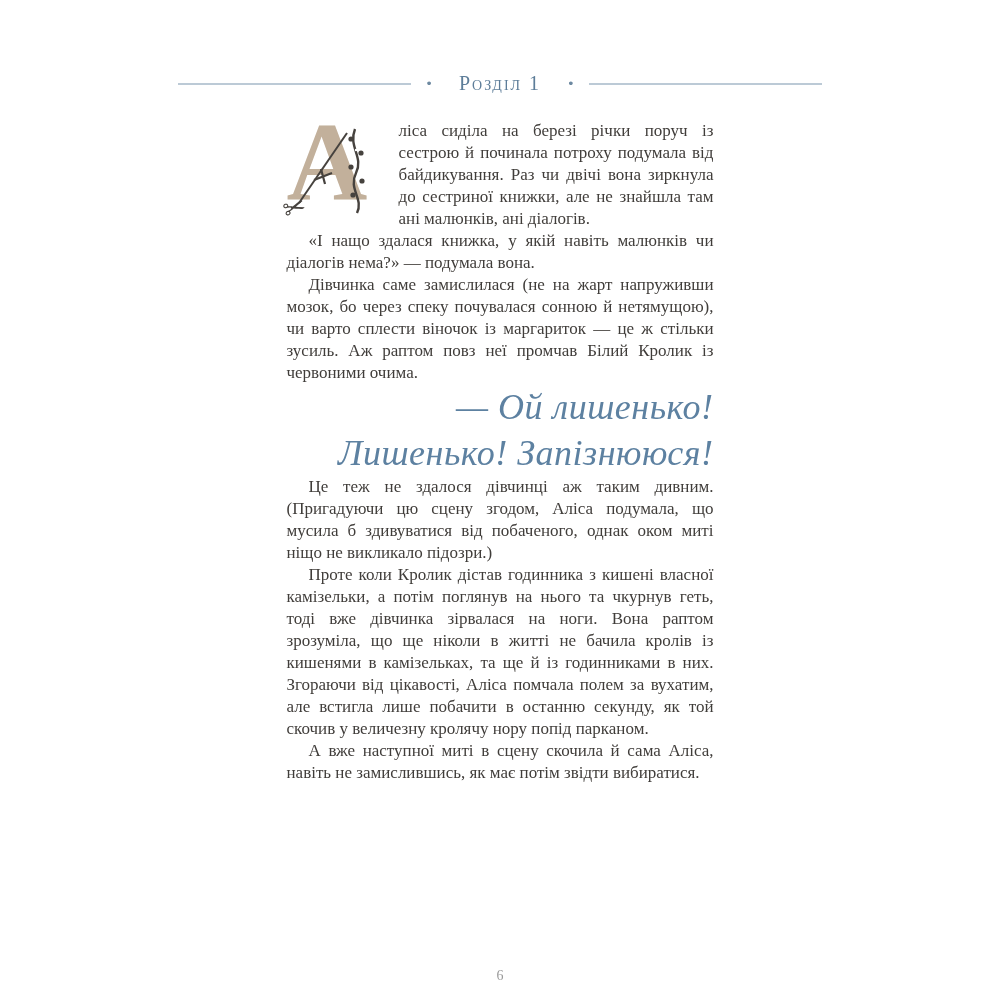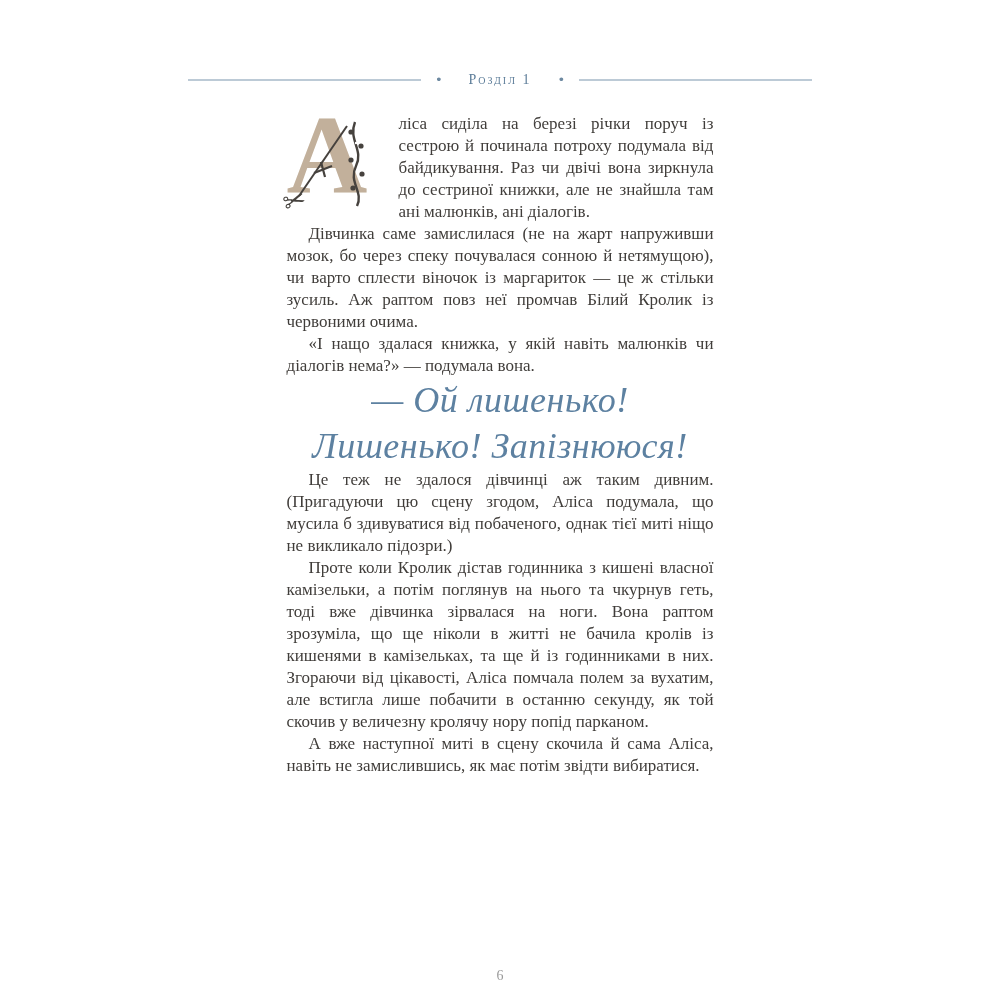--- a/index.html
+++ b/index.html
@@ -13,21 +13,21 @@
   .chapter-header{
     margin-top:72px;
     display:flex;align-items:center;justify-content:center;gap:14px;
   }
   .header-rule{width:233px;height:2px;background:#bccad6;}
   .header-dot{
     color:#6d89a1;font-size:13px;line-height:10px;
     font-family:"DejaVu Sans",sans-serif;
   }
   .chapter-title{
-    color:#5d7d99;font-size:14px;letter-spacing:2px;
+    color:#5d7d99;font-size:20px;letter-spacing:2px;
     font-variant:small-caps;font-variant-caps:small-caps;
     padding:0 12px;white-space:nowrap;
   }
 
   
   .text-block{
     width:427px;margin:25px auto 0;
     color:#403d3a;font-size:17px;line-height:22px;
     text-align:justify;
   }
@@ -53,21 +53,21 @@
     transform:rotate(-18deg);
     text-indent:0;
   }
 
   
   .quote{
     clear:both;
     margin:32px 0 30px 0;
     color:#5d81a1;font-style:italic;
     font-size:36px;line-height:46px;
-    text-align:center;text-indent:0 !important;
+    text-align:right;text-indent:0 !important;
     letter-spacing:0.5px;
   }
 
   
   .page-number{
     position:absolute;left:0;right:0;top:896px;
     text-align:center;color:#9a9a9a;font-size:14px;
   }
 </style>
 </head>
@@ -98,25 +98,25 @@
           <circle cx="69" cy="27" r="1.2" fill="#ffffff"></circle>
           <circle cx="70" cy="55" r="1.2" fill="#ffffff"></circle>
           <line x1="60" y1="10" x2="12" y2="80" stroke="#46423e" stroke-width="2"></line>
           <line x1="27" y1="57" x2="45" y2="50" stroke="#46423e" stroke-width="2.2"></line>
           <line x1="34" y1="46" x2="38" y2="61" stroke="#46423e" stroke-width="2.2"></line>
         </svg>
         <span class="scissors">✂</span>
       </span><span>ліса сиділа на березі річки поруч із сестрою й починала потроху подумала від байдикування. Раз чи двічі вона зиркнула до сестриної книжки, але не знайшла там ані малюнків, ані діалогів.</span>
     </p>
 
+    <p>«І нащо здалася книжка, у якій навіть малюнків чи діалогів нема?» — подумала вона.</p>
     <p>Дівчинка саме замислилася (не на жарт напруживши мозок, бо через спеку почувалася сонною й нетямущою), чи варто сплести віночок із маргариток — це ж стільки зусиль. Аж раптом повз неї промчав Білий Кролик із червоними очима.</p>
-    <p>«І нащо здалася книжка, у якій навіть малюнків чи діалогів нема?» — подумала вона.</p>
 
     <p class="quote">— Ой лишенько! Лишенько! Запізнююся!</p>
 
-    <p>Це теж не здалося дівчинці аж таким дивним. (Пригадуючи цю сцену згодом, Аліса подумала, що мусила б здивуватися від побаченого, однак тієї миті ніщо не викликало підозри.)</p>
+    <p>Це теж не здалося дівчинці аж таким дивним. (Пригадуючи цю сцену згодом, Аліса подумала, що мусила б здивуватися від побаченого, однак оком миті ніщо не викликало підозри.)</p>
     <p>Проте коли Кролик дістав годинника з кишені власної камізельки, а потім поглянув на нього та чкурнув геть, тоді вже дівчинка зірвалася на ноги. Вона раптом зрозуміла, що ще ніколи в житті не бачила кролів із кишенями в камізельках, та ще й із годинниками в них. Згораючи від цікавості, Аліса помчала полем за вухатим, але встигла лише побачити в останню секунду, як той скочив у величезну кролячу нору попід парканом.</p>
     <p>А вже наступної миті в сцену скочила й сама Аліса, навіть не замислившись, як має потім звідти вибиратися.</p>
   </div>
 
   <div class="page-number">6</div>
 
 </div>
 
 </body></html>

